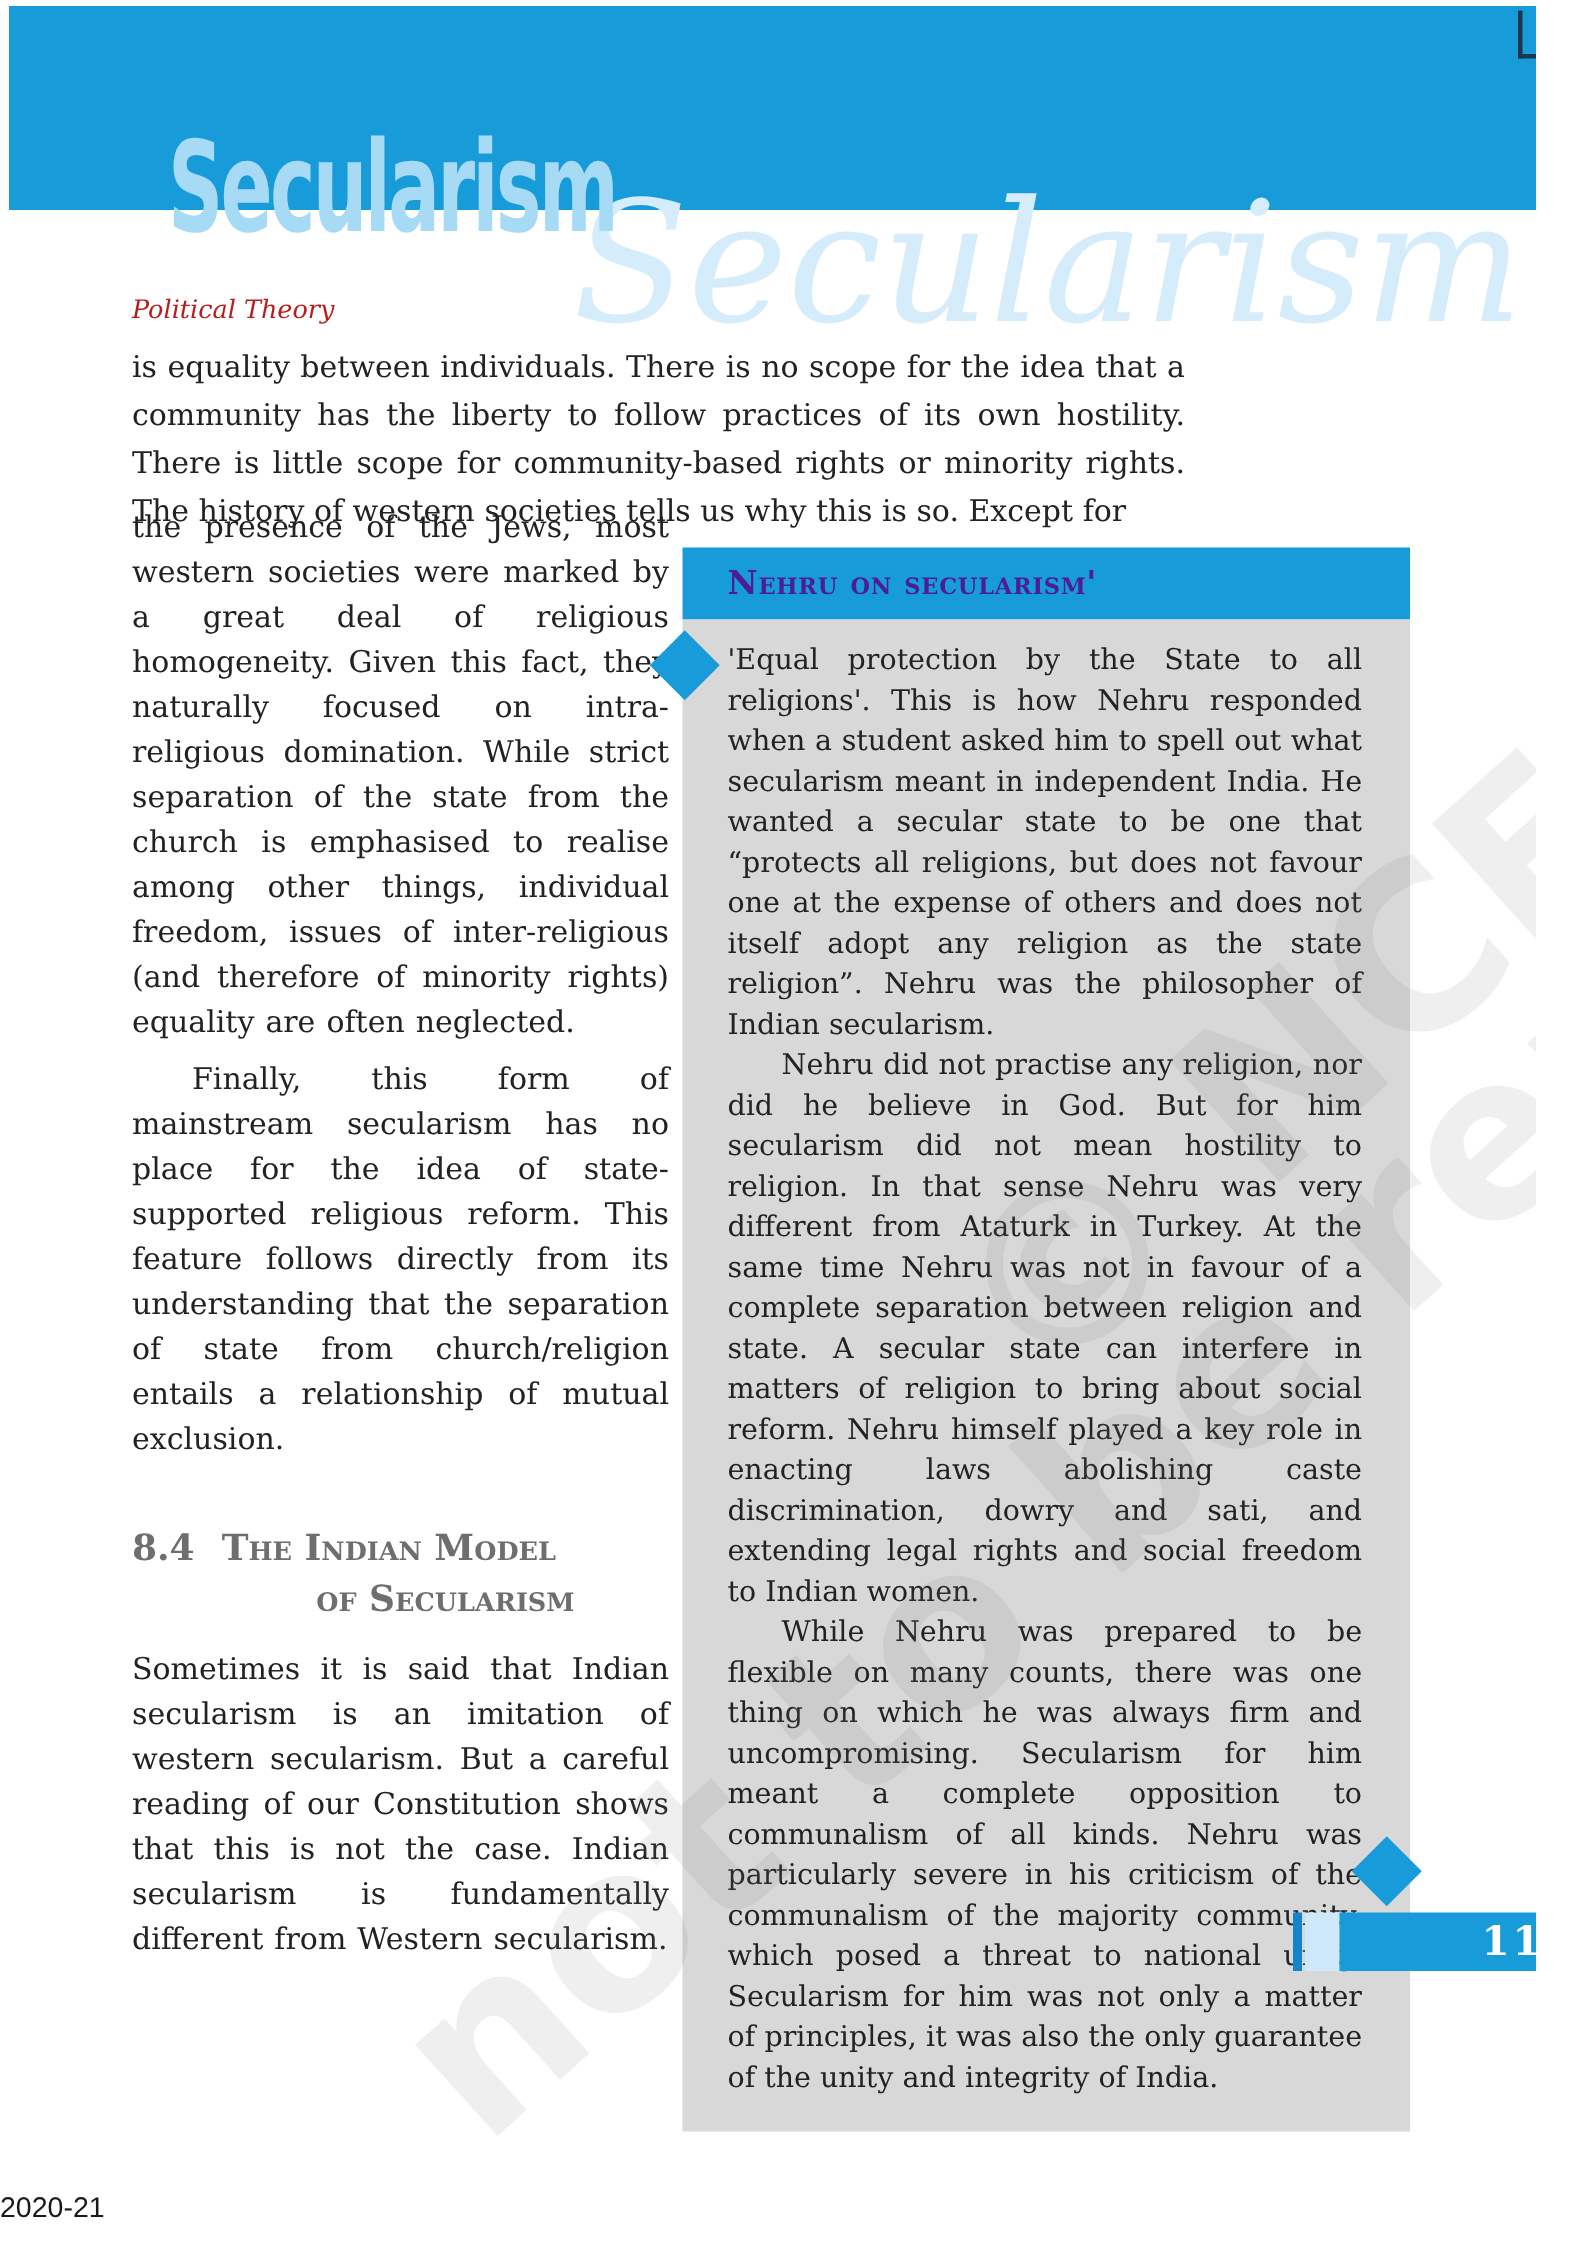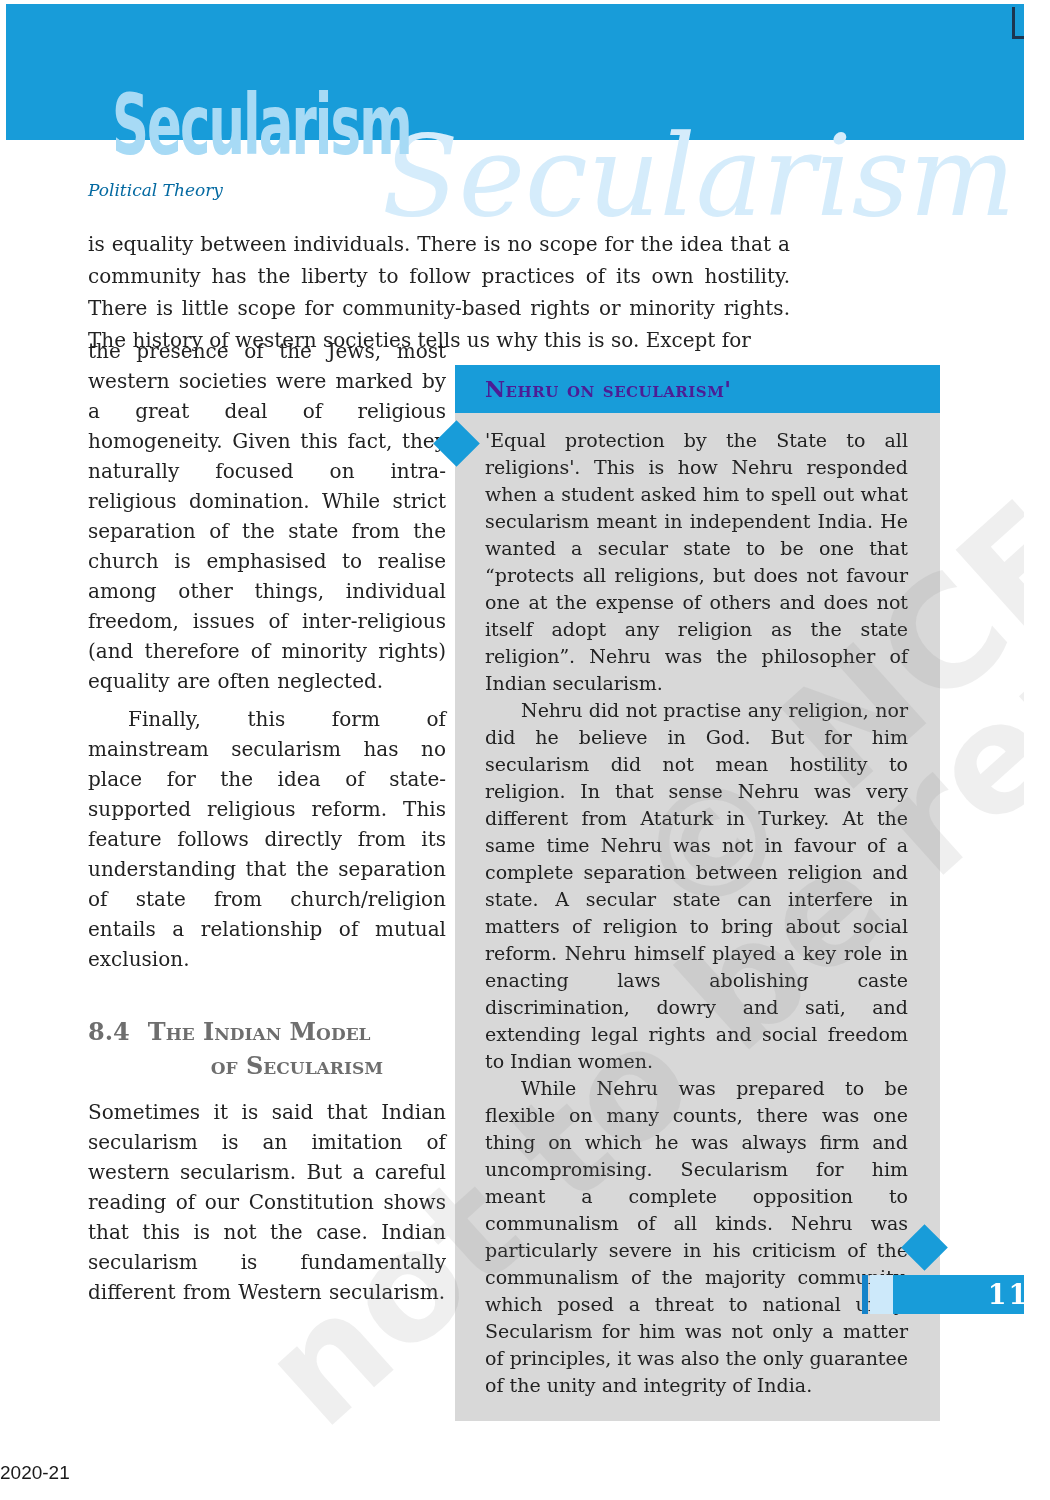--- a/index.html
+++ b/index.html
@@ -12,22 +12,22 @@
   .corner-v { position:absolute; left:1012px; top:7px; width:3px; height:32px; background:#1c3550; }
   .corner-h { position:absolute; left:1012px; top:36px; width:36px; height:3px; background:#1c3550; }
 
   .chapter-title {
     position:absolute; left:112px; top:84px; z-index:3;
     font-family:"DejaVu Sans", sans-serif; font-size:54px; font-weight:bold;
     color:#a7daf5; letter-spacing:-2px; white-space:nowrap;
     transform:scale(0.95,1.55); transform-origin:left top; line-height:1;
   }
   .series-label {
-    position:absolute; left:88px; top:180px; font-style:italic;
-    font-size:17px; color:#0369a1; z-index:2;
+    position:absolute; left:88px; top:197px; font-style:italic;
+    font-size:17px; color:#b91c1c; z-index:2;
   }
   .script-watermark {
     position:absolute; left:382px; top:120px; z-index:1;
     font-family:"DejaVu Serif", serif; font-style:italic;
     font-size:112px; color:#d5ecfb; line-height:1; white-space:nowrap;
   }
 
   
   .wm { position:absolute; z-index:4; font-family:"DejaVu Sans", sans-serif;
         font-weight:bold; font-size:150px; color:rgba(120,120,120,0.12);

